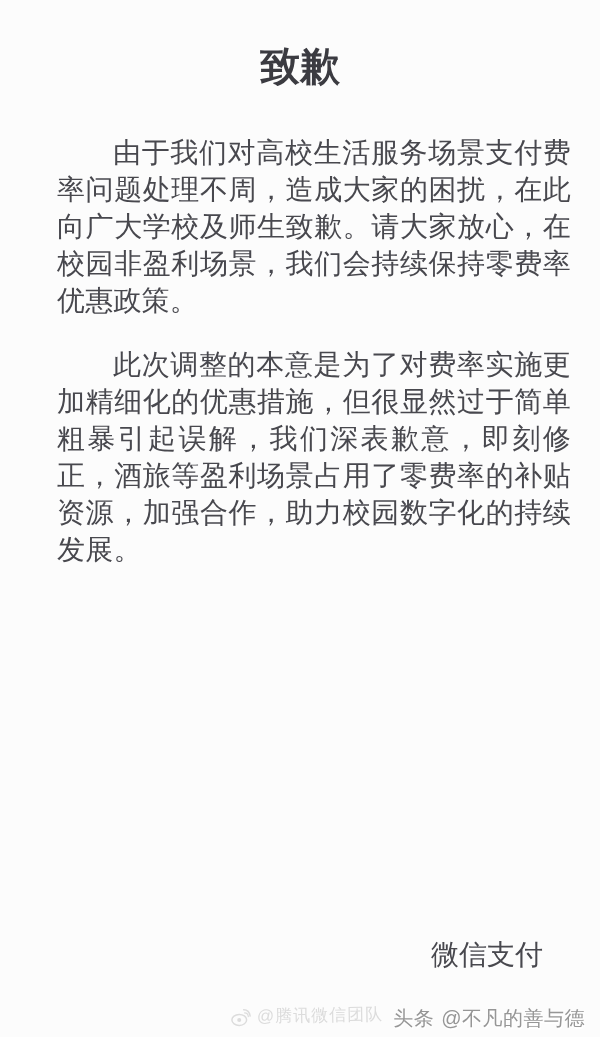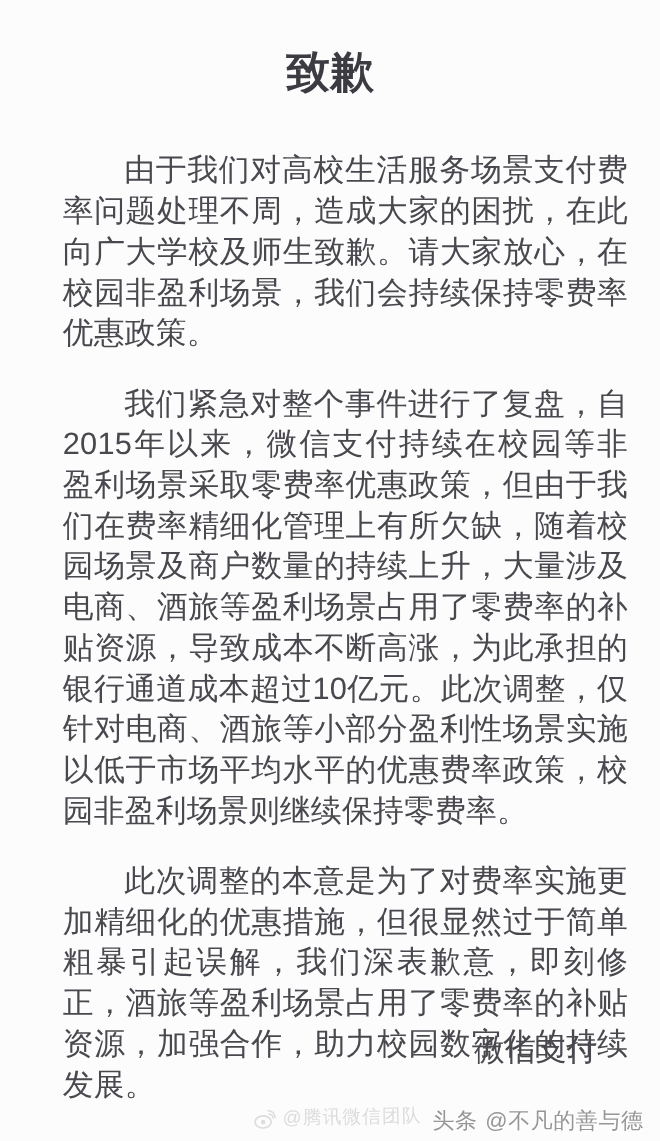--- a/index.html
+++ b/index.html
@@ -22,21 +22,21 @@
     font-size:40px;line-height:48px;font-weight:700;
     color:var(--title-text);
   }
   .doc-body{
     margin:46px 0 0 57px;width:514px;
     color:var(--body-text);
     font-size:28px;line-height:37px;
     text-align:justify;
     letter-spacing:0.2px;
   }
-  .doc-body p{margin:16px 0 27px 0;text-indent:2em;}
+  .doc-body p{margin:16px 0 27px 0;text-indent:2em;font-family:Liberation Mono, monospace;}
   .sig-block{
     position:absolute;top:936px;right:55px;
     text-align:left;color:var(--body-text);
   }
   .signature{font-size:28px;line-height:37px;padding-right:2px;}
   .sig-date{font-size:29px;line-height:37px;margin-top:4px;}
   .wm-left{
     position:absolute;left:230px;top:1004px;
     display:flex;align-items:center;gap:5px;
     color:var(--watermark-faint);
@@ -54,21 +54,20 @@
 </style>
 </head>
 <body>
 
 <div class="page">
 
   <h1 class="doc-title">致歉</h1>
 
   <div class="doc-body">
     <p>由于我们对高校生活服务场景支付费率问题处理不周，造成大家的困扰，在此向广大学校及师生致歉。请大家放心，在校园非盈利场景，我们会持续保持零费率优惠政策。</p>
-    <p>我们紧急对整个事件进行了复盘，自2015年以来，微信支付持续在校园等非盈利场景采取零费率优惠政策，但由于我们在费率精细化管理上有所欠缺，随着校园场景及商户数量的持续上升，大量涉及电商、酒旅等盈利场景占用了零费率的补贴资源，导致成本不断高涨，为此承担的银行通道成本超过10亿元。此次调整，仅针对电商、酒旅等小部分盈利性场景实施以低于市场平均水平的优惠费率政策，校园非盈利场景则继续保持零费率。</p>
     <p>此次调整的本意是为了对费率实施更加精细化的优惠措施，但很显然过于简单粗暴引起误解，我们深表歉意，即刻修正，酒旅等盈利场景占用了零费率的补贴资源，加强合作，助力校园数字化的持续发展。</p>
   </div>
 
   <div class="sig-block">
     <div class="signature">微信支付</div>
   </div>
 
   <div class="wm-left">
     <span class="wb-icon">
       <svg width="22" height="22" viewBox="0 0 24 24" aria-hidden="true">

